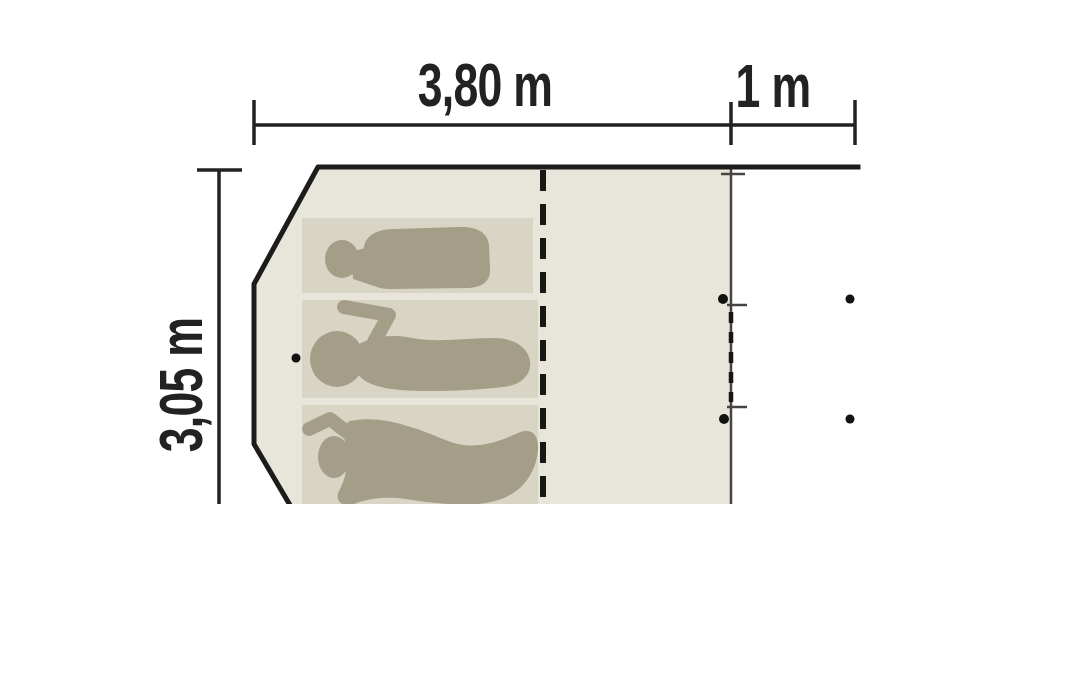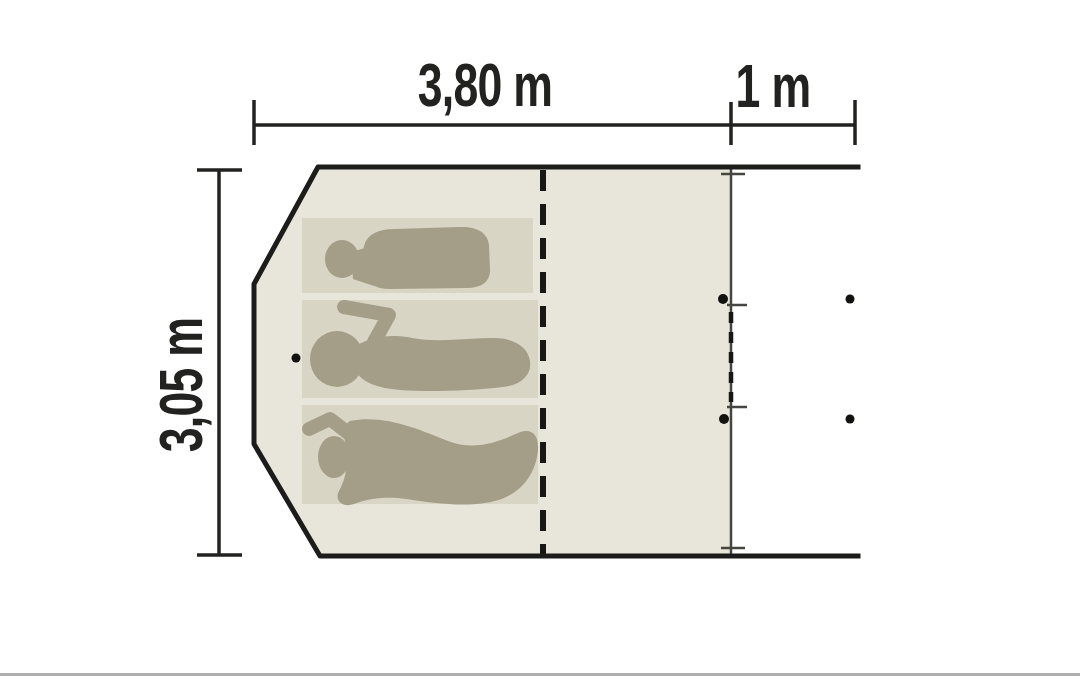--- a/index.html
+++ b/index.html
@@ -3,21 +3,21 @@
 <meta charset="utf-8">
 <style>
   html, body {
     margin: 0;
     padding: 0;
     background: #ffffff;
   }
   .stage {
     position: relative;
     width: 1080px;
-    height: 680px;
+    height: 504px;
     overflow: hidden;
     background: #ffffff;
     font-family: "Liberation Sans", sans-serif;
   }
   .plan-svg {
     position: absolute;
     left: 0;
     top: 0;
   }
   .dim-label {

